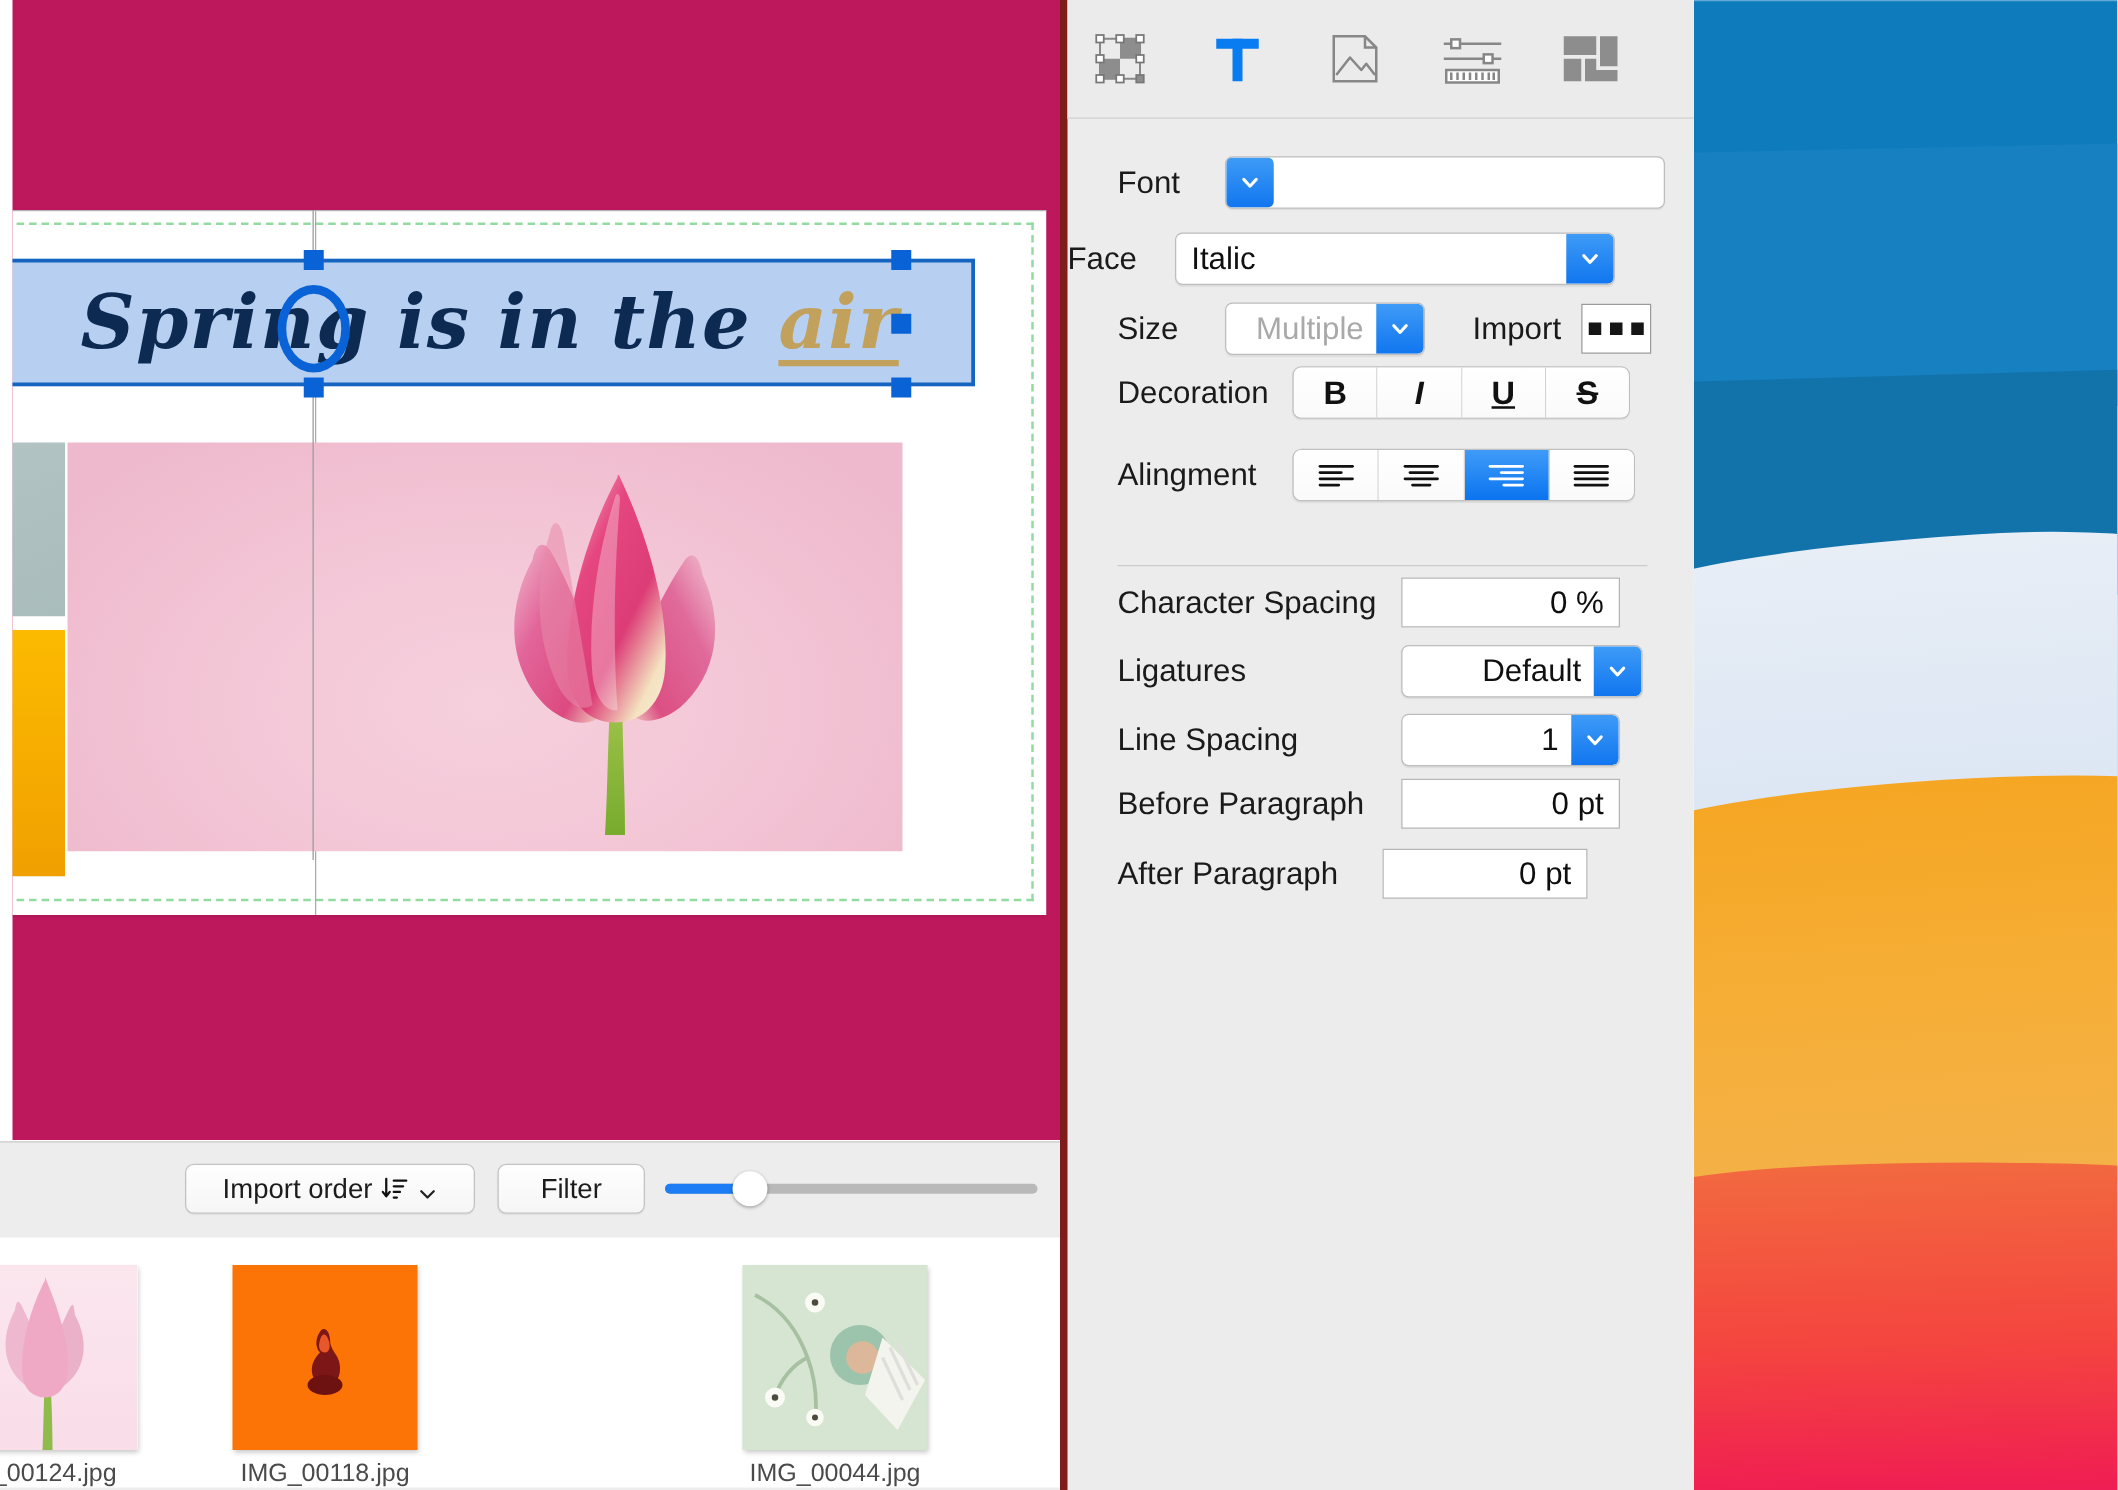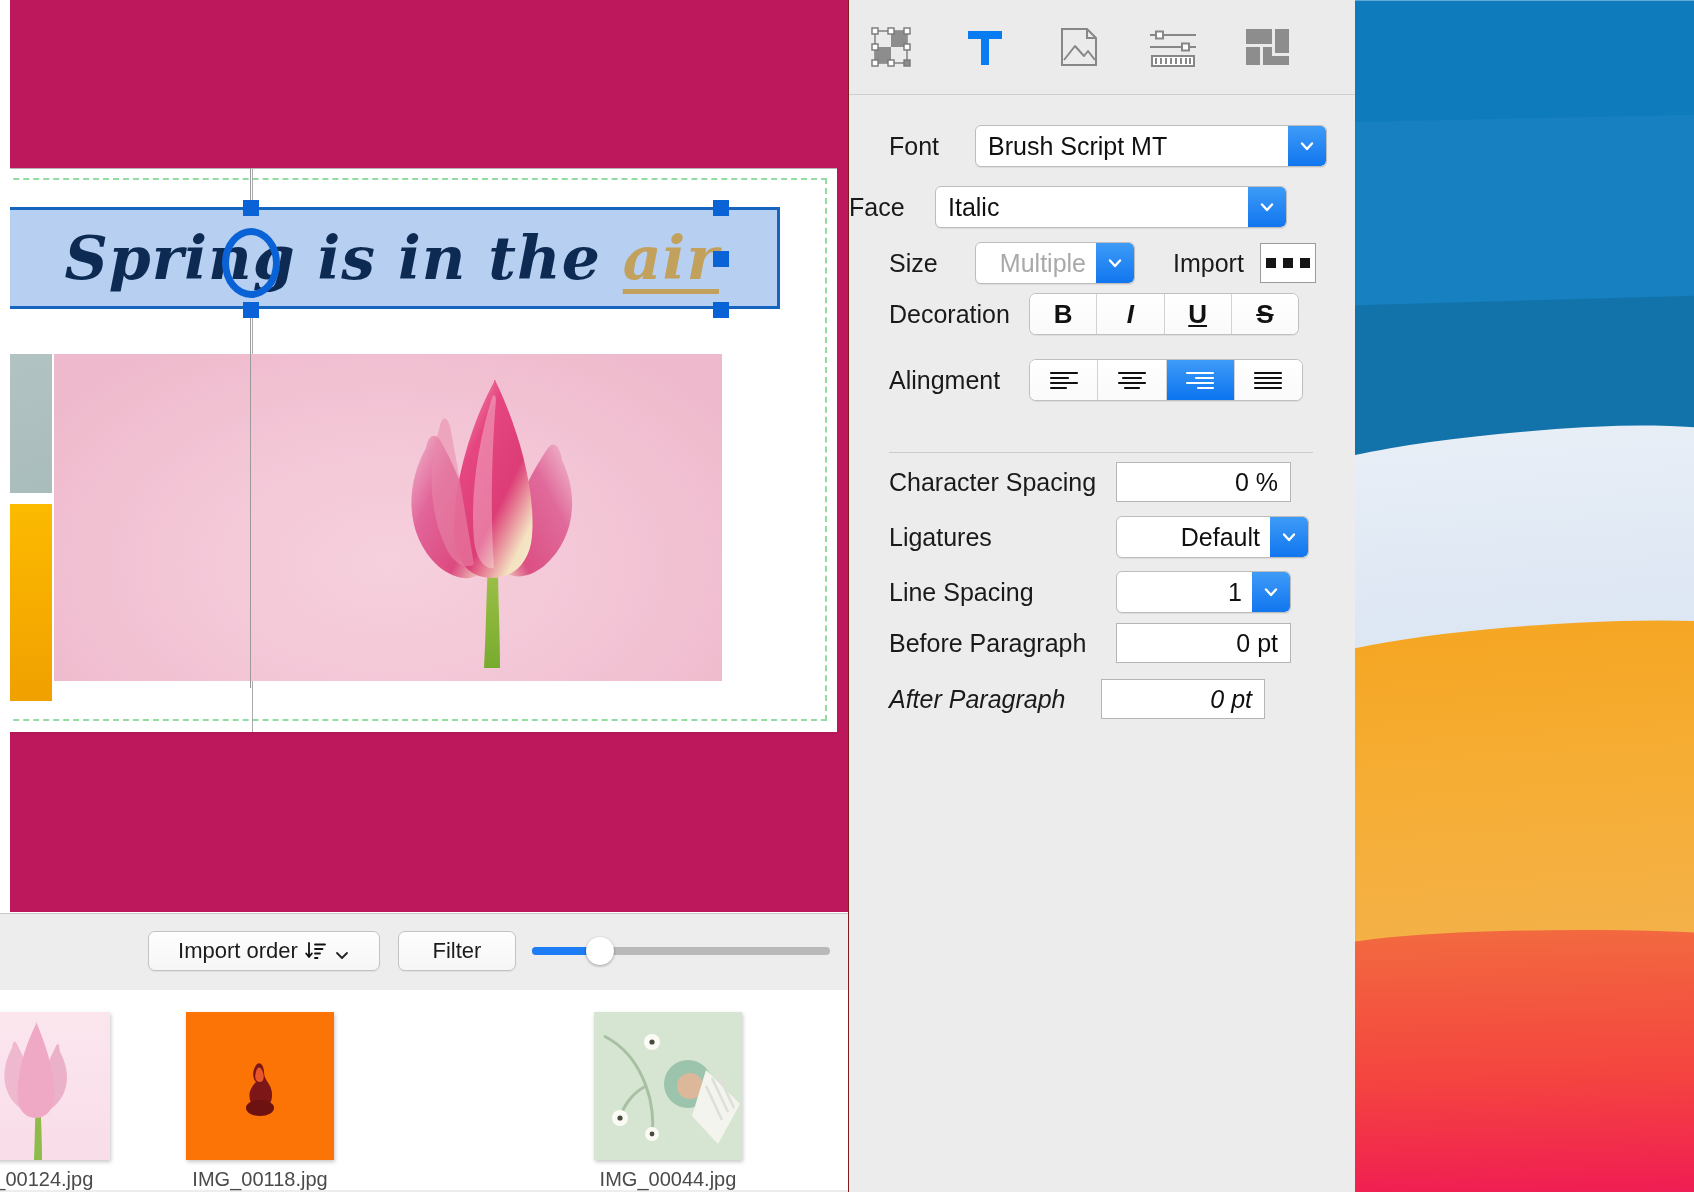--- a/index.html
+++ b/index.html
@@ -278,21 +278,21 @@
     color: #4a4a4a;
     white-space: nowrap;
   }
 
   
   .inspector {
     position: absolute;
     left: 848px; top: 0;
     width: 507px; height: 1192px;
     background: #ececec;
-    border-left: 1px solid #7f1d1d;
+    border-left: 6px solid #7f1d1d;
     box-sizing: border-box;
   }
   .insp-toolbar {
     position: absolute;
     left: 0; top: 0;
     width: 506px; height: 95px;
     background: #ebebeb;
     border-bottom: 1px solid #cfcfcf;
     display: flex;
     align-items: center;
@@ -628,21 +628,20 @@
             <rect x="22" y="34" width="26" height="9" fill="#8d8d8d"></rect>
           </svg>
         </div>
       </div>
 
       <div class="insp-body">
 
         <div class="row" style="top:28px; left:0; width:506px;">
           <div class="row-label" style="width:78px; margin-left:40px;">Font</div>
           <div class="combo" style="width:352px; margin-left:8px;">
-            <div class="combo-text">Brush Script MT</div>
             <div class="combo-arrow round-r">
               <svg width="18" height="18" viewBox="0 0 18 18">
                   <path d="M4 6.5 L9 12 L14 6.5" stroke="#fff" stroke-width="2.4" fill="none" stroke-linecap="round" stroke-linejoin="round"></path>
                 </svg>
             </div>
           </div>
         </div>
 
         <div class="row" style="top:89px; left:0; width:506px;">
           <div class="row-label" style="width:78px; ">Face</div>
@@ -763,21 +762,21 @@
           </div>
         </div>
 
         <div class="row" style="top:525px; left:0; width:506px;">
           <div class="row-label" style="margin-left:40px; width:215px;">Before Paragraph</div>
           <div class="field" style="width:175px; margin-left:12px;">
             <span>0 pt</span>
           </div>
         </div>
 
-        <div class="row" style="top:581px; left:0; width:416px;font-style:italic;">
+        <div class="row" style="top:581px; left:0; width:416px;">
           <div class="row-label" style="margin-left:40px; width:215px;">After Paragraph</div>
           <div class="field" style="width:175px; margin-left:12px;">
             <span>0 pt</span>
           </div>
         </div>
 
       </div>
     </div>
 
   </div>

